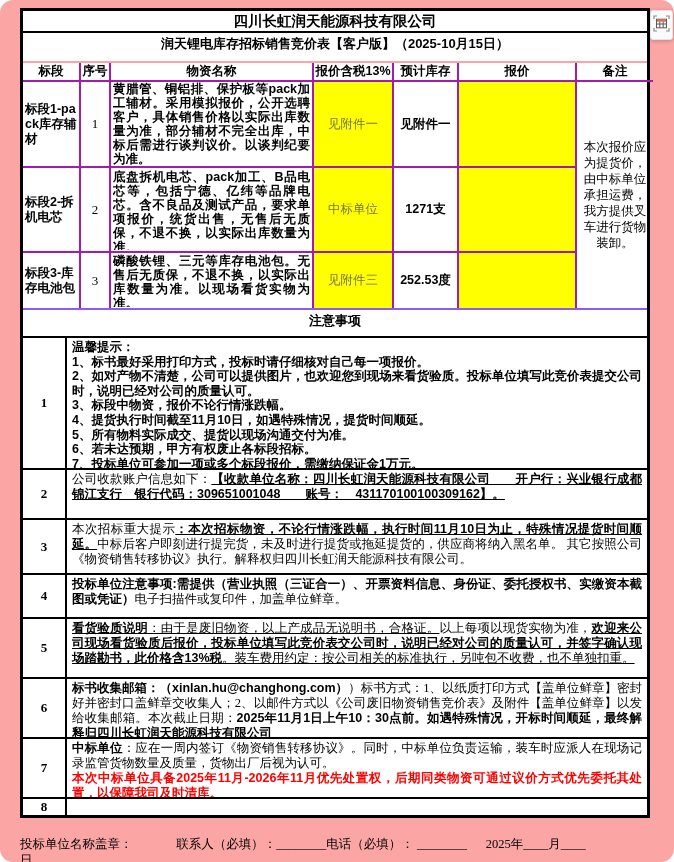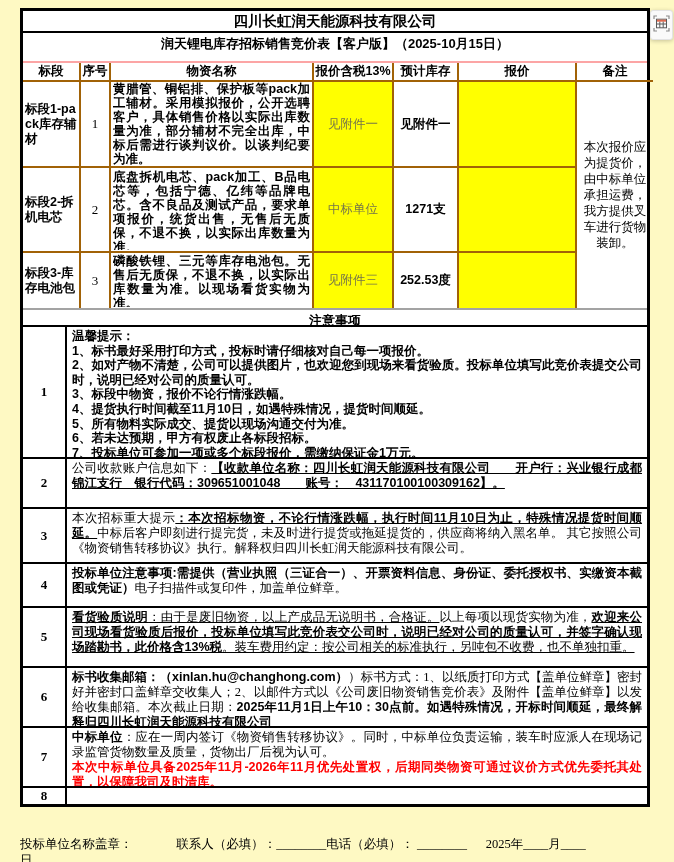--- a/index.html
+++ b/index.html
@@ -1,36 +1,36 @@
 <!DOCTYPE html>
 <html><head>
 <meta charset="utf-8">
 <style>
   * { margin:0; padding:0; box-sizing:border-box; }
   html,body { background:#fff; }
   .page {
-    position:relative; width:674px; height:862px; background:#fef9c3;
-    font-family:"Liberation Serif", serif; color:#000; overflow:hidden;
+    position:relative; width:674px; height:862px; background:#fca5a5;
+    font-family:"Liberation Serif", serif; color:#000; overflow:hidden;border-radius:13px;
   }
   .doc {
     position:absolute; left:20px; top:8px; width:630px;
     border:3px solid #000; background:#fff;
   }
   .title {
     height:22px; line-height:20px; text-align:center;
     font-family:"Liberation Sans", sans-serif; font-weight:bold; font-size:14.5px;
     border-bottom:2px solid #000;
   }
   .subtitle {
     height:30px; line-height:21px; text-align:center;
     font-family:"Liberation Sans", sans-serif; font-weight:bold; font-size:13px;
     border-bottom:2px solid #fca5a5;
   }
   table.main { width:100%; border-collapse:collapse; border:hidden; table-layout:fixed; }
-  table.main td, table.main th { border:2px solid #a16207; vertical-align:middle; }
+  table.main td, table.main th { border:2px solid #a21caf; vertical-align:middle; }
   table.main th {
     height:17px; font-family:"Liberation Sans", sans-serif; font-weight:bold;
     font-size:12.5px; text-align:center; padding:0;
   }
   tr.r0 > td { height:85px; }
   tr.r1 > td { height:85px; }
   tr.r2 > td { height:56px; }
   td.sec {
     font-family:"Liberation Sans", sans-serif; font-weight:bold; font-size:12.5px;
     line-height:15px; text-align:left; padding:1px 2px; word-break:break-all;
@@ -47,21 +47,21 @@
   td.yellow { background:#ffff00; }
   td.att { text-align:center; font-size:12.5px; color:#75754a; }
   td.stock {
     text-align:center; font-family:"Liberation Sans", sans-serif;
     font-weight:bold; font-size:12.5px;
   }
   td.remark {
     text-align:center; font-size:12.5px; line-height:16px; padding:2px 6px;
   }
   .notice-head {
-    border-top:2px solid #a3a3a3; height:17px; line-height:21px; text-align:center;
+    border-top:2px solid #8b5cf6; height:28px; line-height:21px; text-align:center;
     font-family:"Liberation Sans", sans-serif; font-weight:bold; font-size:13px;
   }
   .note-row { display:flex; border-top:2px solid #000; }
   .note-num {
     width:44px; flex:0 0 44px; border-right:2px solid #000;
     display:flex; align-items:center; justify-content:center;
     font-weight:bold; font-size:13px;
   }
   .note-body {
     flex:1; padding:2px 5px 16px 5px; font-size:12.5px; line-height:15px;

